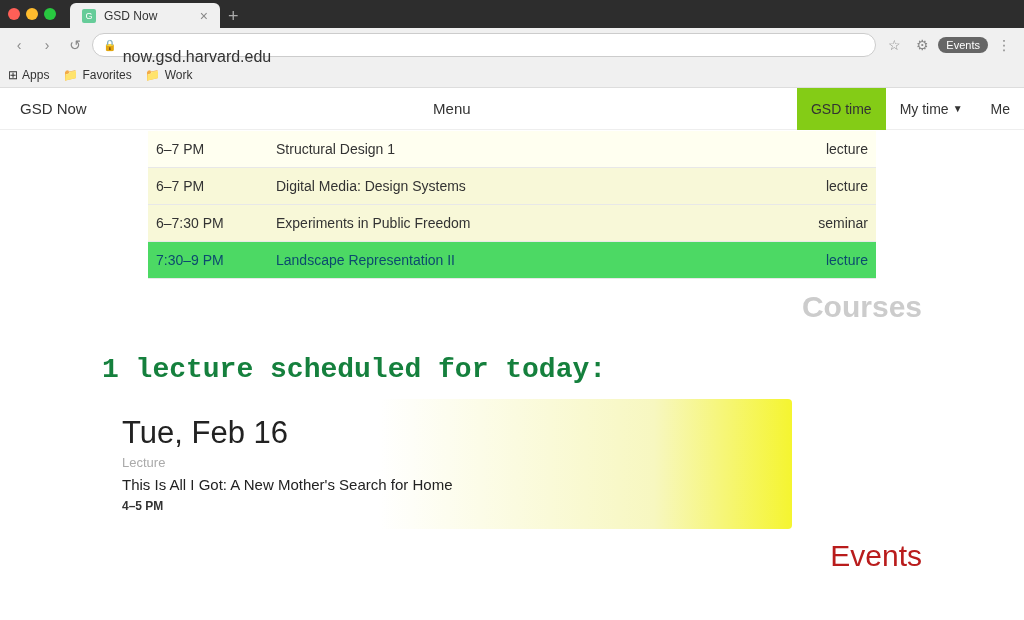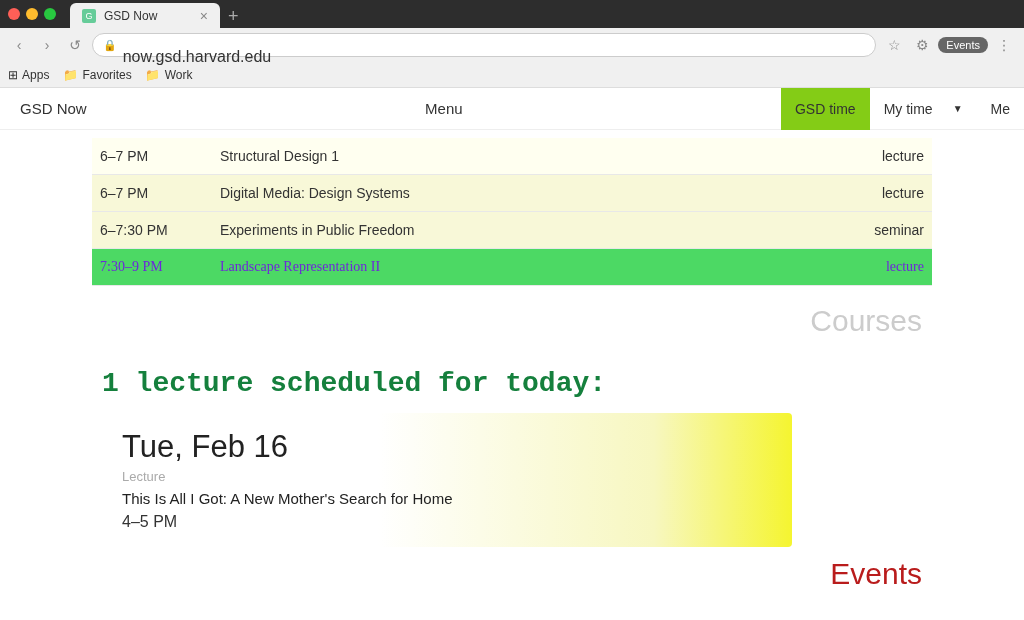--- a/index.html
+++ b/index.html
@@ -221,30 +221,31 @@
     }
 
     .nav-tab.active {
       background: #84cc16;
       font-weight: 500;
     }
 
     .nav-tab-mytime {
       display: flex;
       align-items: center;
-      gap: 20px;
+      gap: 4px;
     }
 
     .courses-label {
       text-align: right;
       font-size: 30px;
       color: #ccc;
       padding: 10px 20px;
       width: 860px;
       margin: 0 auto;
+      font-weight: bold;
     }
 
     
     .lecture-heading {
       font-family: 'Courier New', Courier, monospace;
       font-size: 28px;
       font-weight: bold;
       color: #15803d;
       padding: 20px 20px 14px 20px;
       width: 860px;
@@ -279,38 +280,39 @@
     }
 
     .event-title {
       font-size: 15px;
       color: #222;
       margin-bottom: 4px;
       line-height: 1.4;
     }
 
     .event-time {
-      font-size: 16px;
-      color: #333;
+      font-size: 12px;
+      color: #333;
+      font-weight: bold;
     }
 
     .events-label {
       text-align: right;
       font-size: 30px;
       color: #b91c1c;
       padding: 10px 20px;
       width: 860px;
       margin: 0 auto;
     }
 
     table { width: 100%; }
 
     .schedule-wrapper {
-      width: 840px;
-      margin: 8px auto;
+      width: 728px;
+      margin: 1px auto;
     }
 
     .schedule-table-full {
       width: 100%;
       border-collapse: collapse;
     }
 
     .schedule-table-full td {
       padding: 10px 8px;
       font-size: 14px;
@@ -318,21 +320,21 @@
       border-bottom: 1px solid #e8e8e8;
     }
 
     .td-time { white-space: nowrap; color: #555; width: 120px; }
     .td-title { }
     .td-type { text-align: right; color: #666; font-size: 13px; white-space: nowrap; }
 
     .bg-yellow1 { background-color: #fffff0; }
     .bg-yellow2 { background-color: #f8f8d8; }
     .bg-green   { background-color: #4cd964; }
-    .bg-green td { color: #6d28d9; font-family: Liberation Serif, serif; }
+    .bg-green td { color: #0c4a6e; }
   </style>
 </head>
 <body>
 
 <div class="browser-chrome">
 
   <div class="title-bar">
     <div class="traffic-lights">
       <div class="traffic-light tl-close"></div>
       <div class="traffic-light tl-min"></div>

